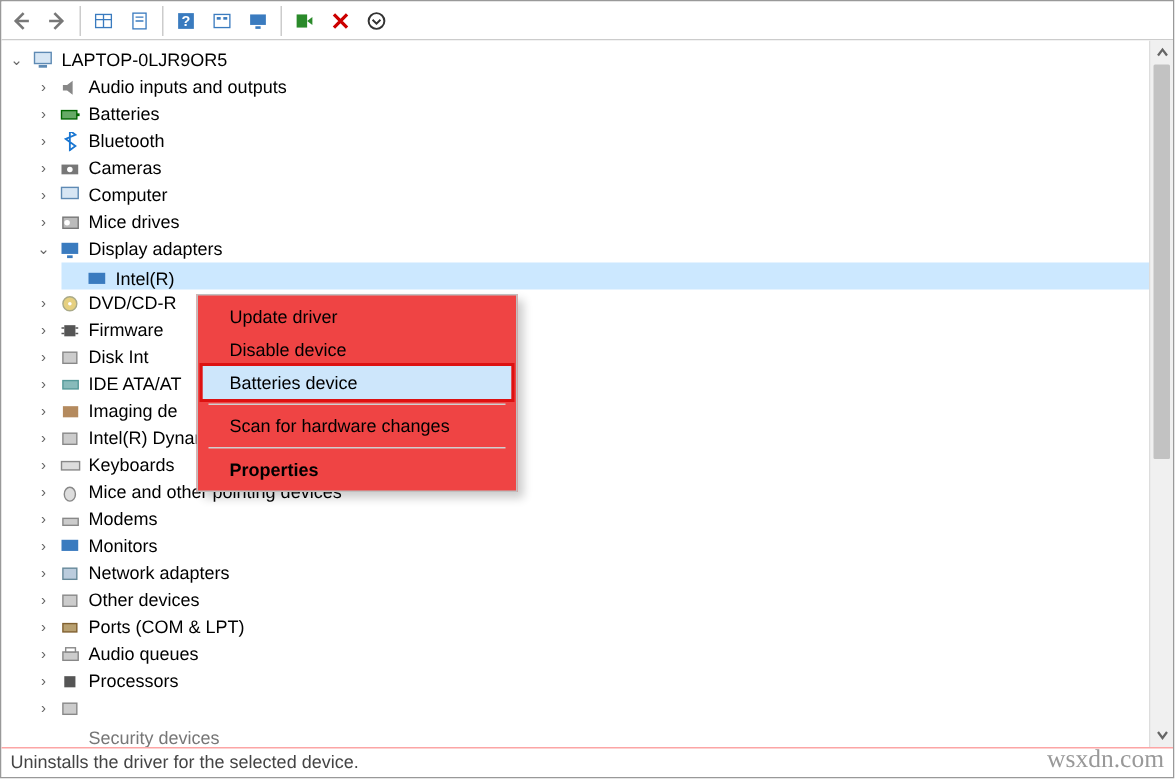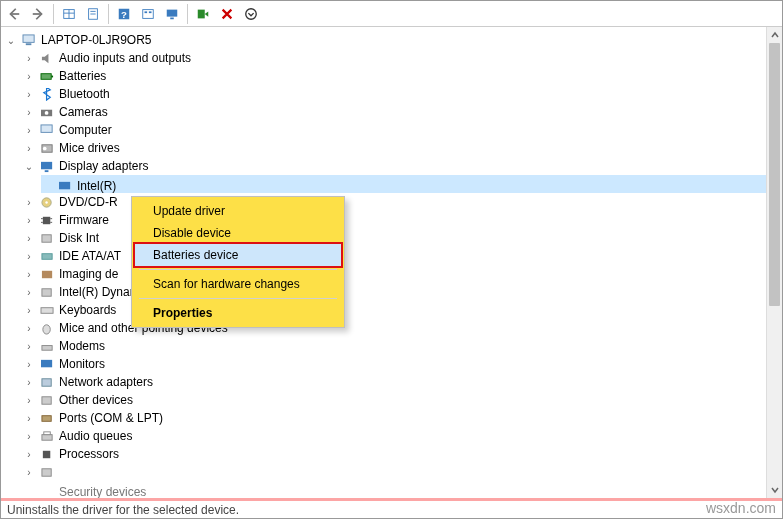--- a/index.html
+++ b/index.html
@@ -31,42 +31,42 @@
   }
   .scrollbar {
     position:absolute; right:0; top:0; bottom:0; width:16px;
     background:#f0f0f0; border-left:1px solid #ddd;
     display:flex; flex-direction:column;
   }
   .sb-btn { height:16px; display:flex; align-items:center; justify-content:center; background:#f0f0f0; }
   .sb-track { flex:1; background:#f0f0f0; position:relative; }
   .sb-thumb { position:absolute; left:2px; right:2px; top:0; height:60%; background:#c2c2c2; border-radius:1px; }
   .status {
-    height:20px; border-top:3px solid #fca5a5; padding: 2px 6px; font-size:12px;
+    height:20px; border-top:1px solid #fca5a5; padding: 2px 6px; font-size:12px;
     color:#444; background:#fff;
   }
-  .watermark { position:absolute; right:6px; bottom:2px; font-size:14px; color:#999; }
+  .watermark { position:absolute; right:6px; bottom:2px; font-size:17px; color:#999;font-family:Liberation Serif, serif; }
 
   .tree { list-style:none; margin:0; padding:0; }
   .tree ul { list-style:none; margin:0; padding:0 0 0 18px; }
   .node { display:flex; align-items:center; height:18px; gap:4px; padding-right:8px; white-space:nowrap; }
   .expander { width:12px; height:12px; display:flex; align-items:center; justify-content:center; color:#666; font-size:10px; }
   .expander.none { visibility:hidden; }
   .dev-icon { width:16px; height:14px; display:inline-flex; align-items:center; justify-content:center; }
   .dev-icon svg { width:15px; height:13px; }
   .node.selected { background:#cce8ff;align-items:flex-end; }
   .node.selected .label { }
   .label { }
   .tree .faded { color:#777;margin-top:40px; }
 
   
   .ctx {
     position:absolute;
     width:214px;
-    background:#fde047;
+    background:#ef4444;
     border:1px solid #bfbfbf;
     box-shadow: 4px 4px 6px rgba(0,0,0,.2);
     padding:3px;
   }
   .ctx-item {
     padding:4px 18px; height:22px; display:flex; align-items:center;
     font-size:12px; color:#000;
   }
   .ctx-item.highlight { background:#cde6fb; outline:2px solid #d11; outline-offset:0; }
   .ctx-item.bold { font-weight:600; }

